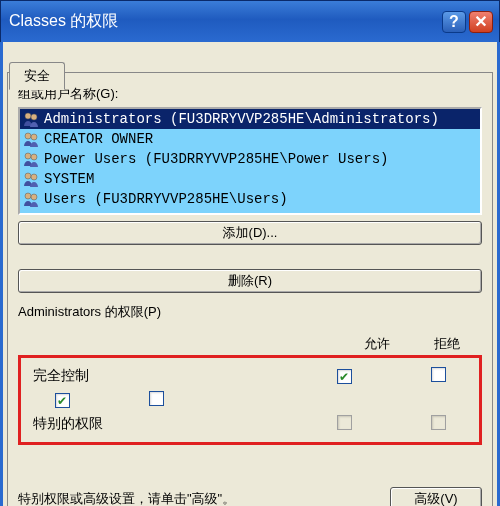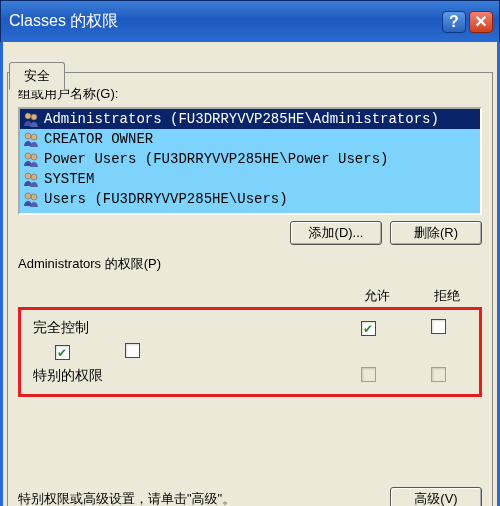--- a/index.html
+++ b/index.html
@@ -80,21 +80,22 @@
   .list-item.selected { background: #0a246a; color: #fff; }
   .group-icon {
     width: 18px; height: 18px; margin-right: 4px;
     display: inline-flex; align-items: center; justify-content: center;
   }
   .group-icon svg { width: 18px; height: 18px; }
   .btn-row {
     margin-top: 6px;
     display: flex;
     justify-content: flex-end;
-    gap: 8px;
+    gap: 24px;
+    flex-direction: column;
   }
   .winbtn {
     min-width: 92px;
     padding: 2px 8px;
     font-size: 13px;
     background: #ece9d8;
     border: 1px solid #555;
     border-radius: 3px;
     box-shadow: inset 1px 1px 0 #fff, inset -1px -1px 0 #aaa;
     text-align: center;
@@ -105,21 +106,21 @@
     font-size: 13px;
   }
   .perm-header .spacer { flex: 1; }
   .perm-header .col { width: 70px; text-align: center; }
   .perm-box {
     border: 3px solid #e02020;
     padding: 6px 4px;
     margin-top: 2px;
     background: #ece9d8;
   }
-  .perm-row { display: flex; align-items: center; padding: 3px 2px; font-size: 14px; }
+  .perm-row { display: flex; align-items: center; padding: 3px 2px; font-size: 14px; gap: 24px; }
   .perm-row .pname { flex: 1; padding-left: 6px; }
   .perm-row .pcell { width: 70px; text-align: center; }
   .chk {
     width: 15px; height: 15px;
     border: 1px solid #1c4f9c;
     background: #fff;
     display: inline-flex; align-items: center; justify-content: center;
     box-shadow: inset 1px 1px 2px rgba(0,0,0,0.15);
   }
   .chk.disabled { background: #ece9d8; border-color: #a0a0a0; }

